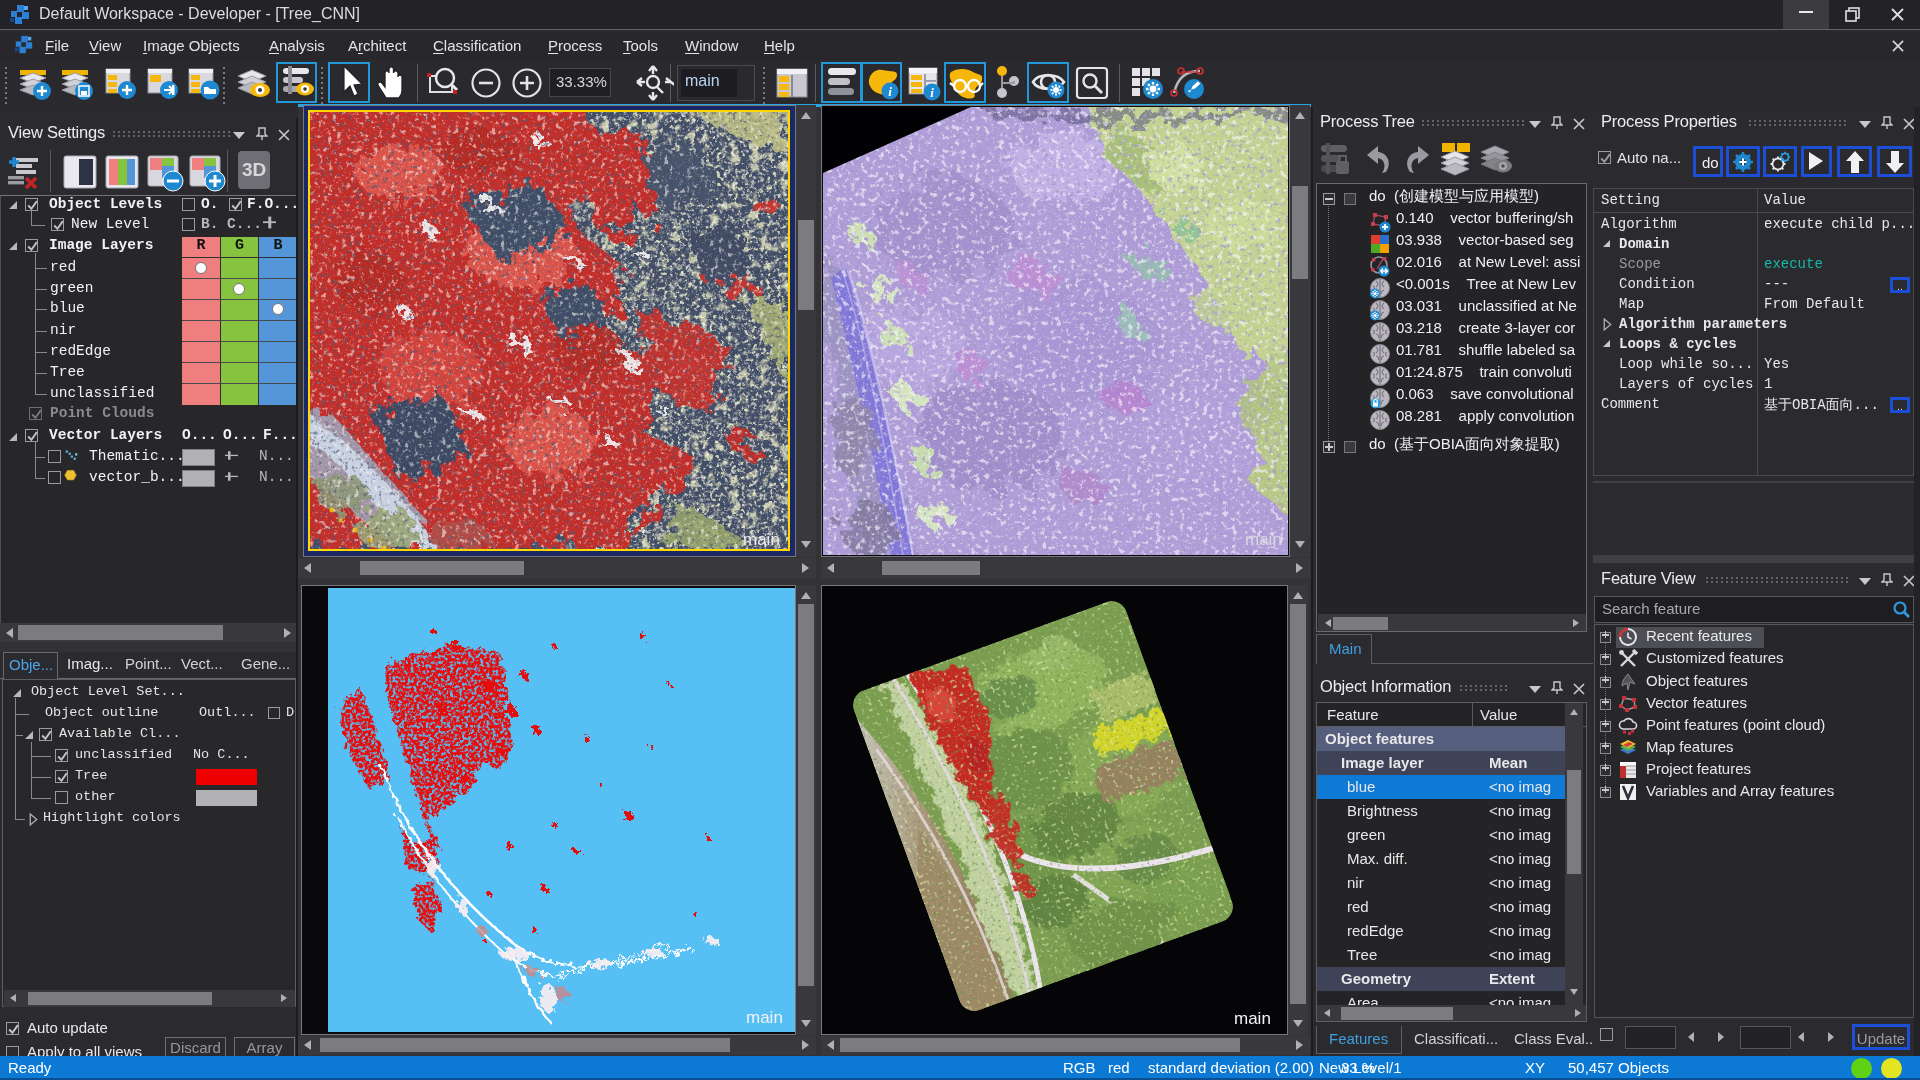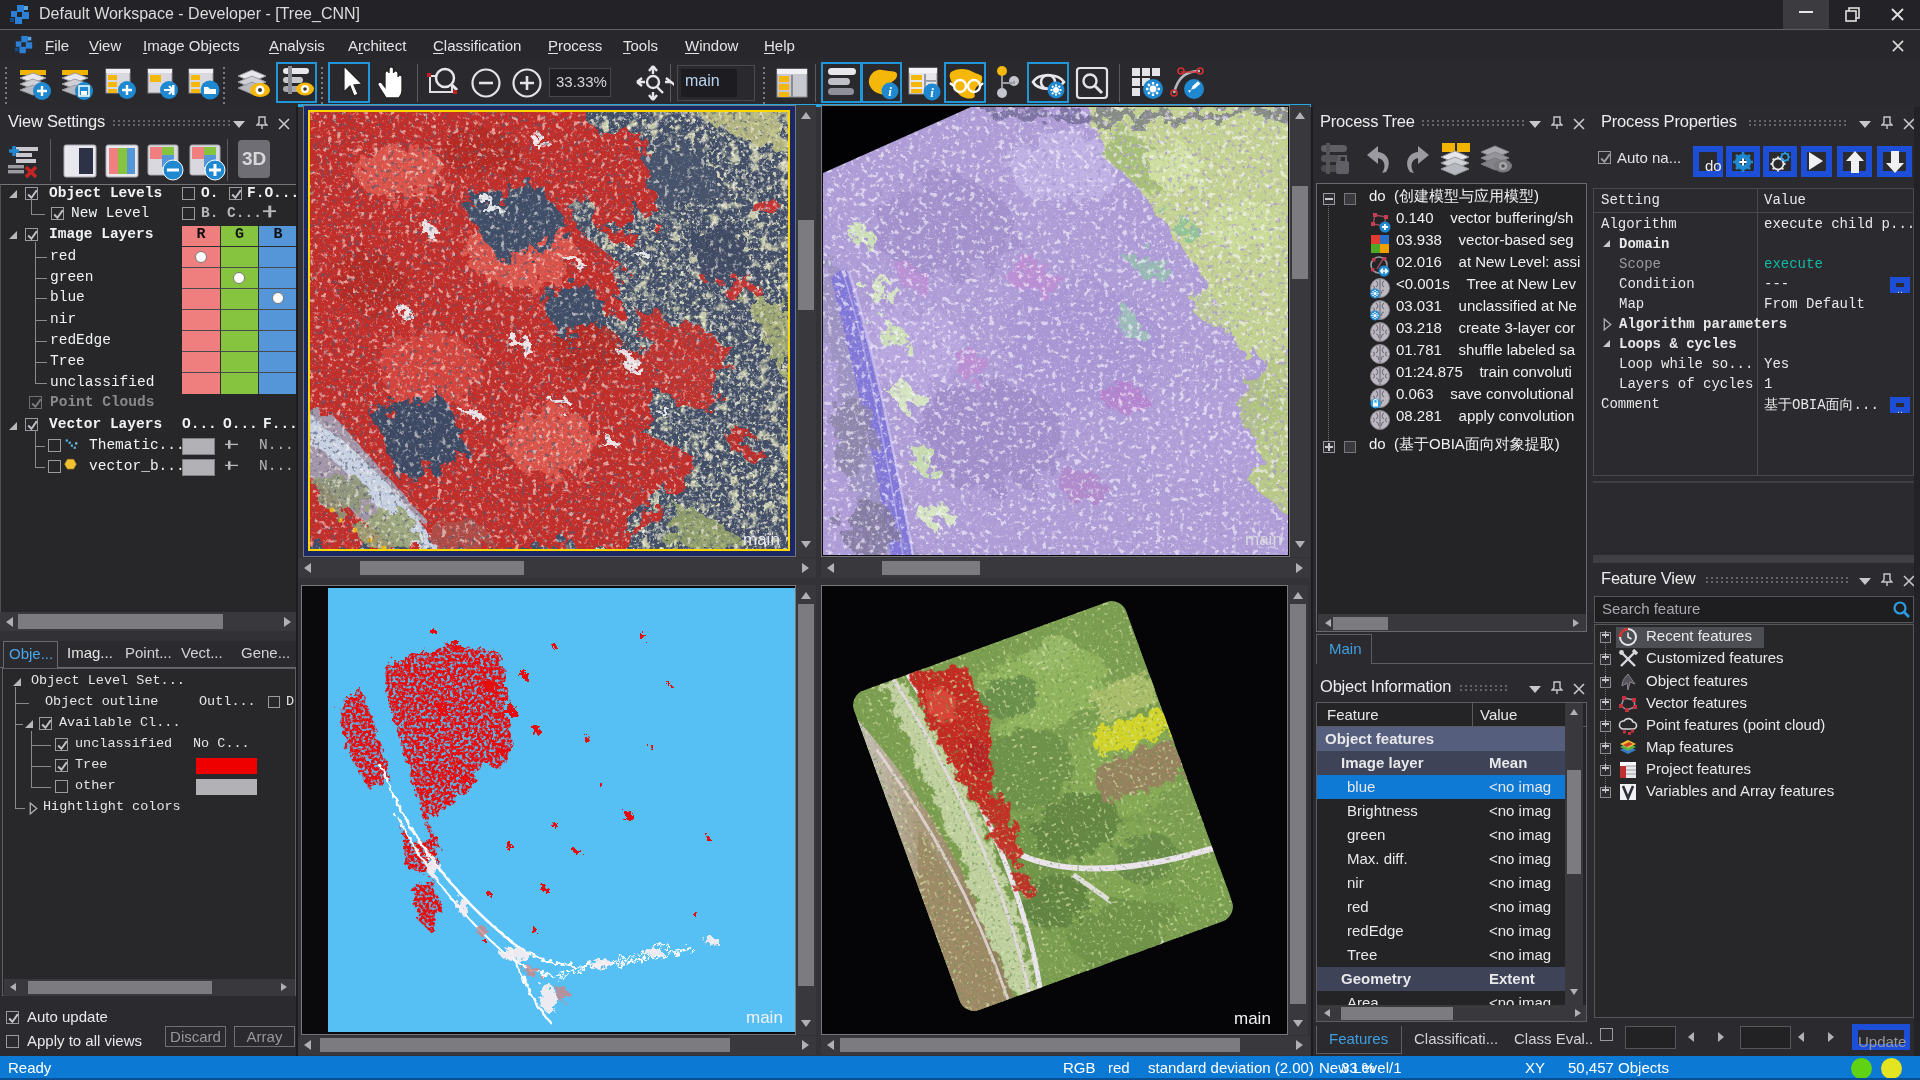--- a/index.html
+++ b/index.html
@@ -22,21 +22,21 @@
 .icbtn{position:absolute;border:2px solid #2196d8}
 .vdots{position:absolute;width:6px;height:38px;background-image:radial-gradient(circle at 2px 2px,#7a7a80 1.2px,transparent 1.4px);background-size:5px 5px}
 .vsep{position:absolute;top:4px;width:1px;height:38px;background:#5a5a60}
 .vr{position:absolute;font-family:"Liberation Mono",monospace;font-weight:bold;font-size:14.5px;color:#f0f2f4;white-space:pre}
 .lr{position:absolute;font-family:"Liberation Mono",monospace;font-size:13.5px;color:#e4e4e6;white-space:pre}
 .ptt{position:absolute;font-size:15px;color:#f0f0f2;white-space:pre}
 .pticon{position:absolute}
 .oit{position:absolute;font-size:15px;color:#e8e8ea;white-space:pre}
 .ppr{position:absolute;font-family:"Liberation Mono",monospace;font-size:14px;color:#e8e8ea;white-space:pre}
 .fvt{position:absolute;font-size:15px;color:#e8e8ea;white-space:pre}
-.pbtn{position:absolute;border:6px solid #1d4ed8}
+.pbtn{position:absolute;border:3px solid #1d4ed8}
 .fvx{position:absolute;left:5px;width:11px;height:11px;background:#2e2e32;border:1px solid #8a8a90}
 .fvp{position:absolute;left:7px;width:7px;height:1.6px;background:#c8c8cc}
 .fvpv{position:absolute;left:9.8px;width:1.6px;height:7px;background:#c8c8cc}
 </style></head>
 <body>
 <div id="titlebar" class="abs">
  <svg class="abs" style="left:9px;top:4px" width="22" height="22" viewBox="0 0 22 22">
       <g fill="#2b7fd4">
         <rect x="8" y="1" width="7" height="7"></rect>
         <rect x="2" y="7" width="6" height="6"></rect>
@@ -305,21 +305,21 @@
           <circle cx="6" cy="30" r="3"></circle>
           <circle cx="32" cy="8" r="3"></circle>
           <circle cx="13" cy="8" r="3"></circle>
         </g>
         <path d="M13 9 L30 9" stroke="#d03030" stroke-width="1.4"></path>
         <circle cx="26" cy="26" r="10" fill="#1e88d0"></circle>
         <path d="M22 30 l2.5 -7 5 -5 2.5 2.5 -5 5 -7 2.5 z" fill="#fff" transform="rotate(3 26 26)"></path>
       </g>
     </svg>
 </div>
-<div id="leftpanel" class="abs" style="left:0;top:107px;width:320px;height:949px;background:#2b2b2f">
+<div id="leftpanel" class="abs" style="left:0;top:118px;width:320px;height:949px;background:#2b2b2f">
  <div class="panelhdr" style="left:8px;top:5px">View Settings</div>
  <div class="dots" style="left:112px;top:12px;width:118px"></div>
  <div class="vtri" style="left:233px;top:14px;border-left:6px solid transparent;border-right:6px solid transparent;border-top:7px solid #c8c8cc"></div>
  <svg class="abs" style="left:256px;top:9px" width="12" height="14" viewBox="0 0 12 14">
       <path d="M3 1 h6 v6 l2 2 H1 l2 -2 z M6 9 v4" stroke="#c8c8cc" stroke-width="1.4" fill="none"></path>
     </svg>
  <svg class="abs" style="left:278px;top:11px" width="12" height="12" viewBox="0 0 12 12">
       <path d="M1 1 L11 11 M11 1 L1 11" stroke="#c8c8cc" stroke-width="1.6"></path>
     </svg>
  <svg class="abs" style="left:6px;top:36px" width="36" height="36" viewBox="0 0 36 36">

